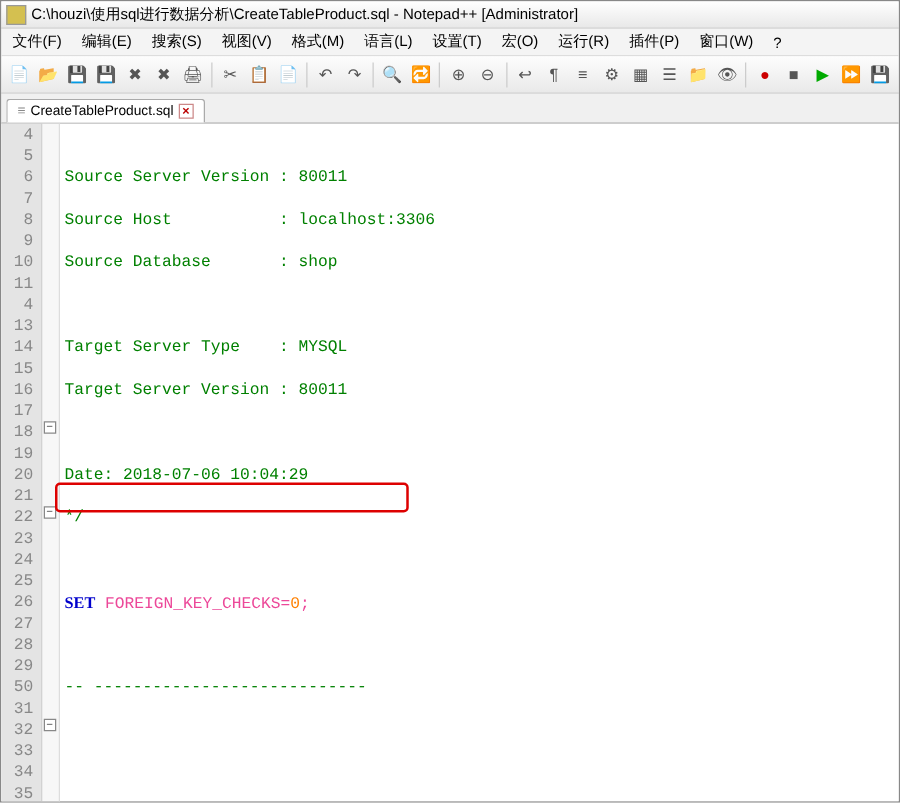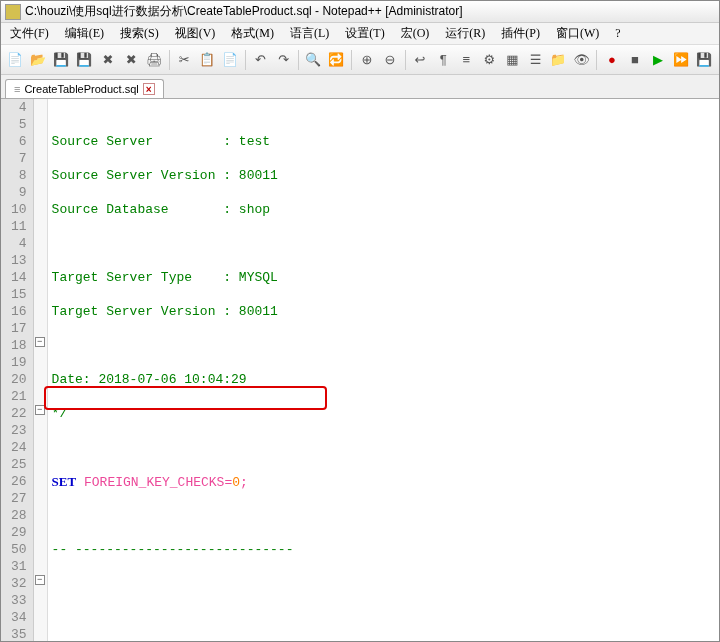--- a/index.html
+++ b/index.html
@@ -1,21 +1,21 @@
 <!DOCTYPE html>
 <html><head>
 <meta charset="utf-8">
 <style>
 * { margin: 0; padding: 0; box-sizing: border-box; }
 body { font-family: "Microsoft YaHei", SimSun, sans-serif; font-size: 12px; background: #f0f0f0; width: 720px; height: 642px; overflow: hidden; border: 1px solid #888; }
 .titlebar { background: linear-gradient(#fff, #e8e8e8); height: 22px; display: flex; align-items: center; padding: 3px 4px; border-bottom: 1px solid #ccc; }
 .titlebar .appicon { width: 16px; height: 16px; background: #d4c050; margin-right: 4px; display:inline-block; border:1px solid #999; }
 .titlebar .title { font-size: 12px; color: #000; }
 .menubar { background: #f4f4f4; height: 22px; display: flex; align-items: center; padding: 0 4px; gap: 6px; border-bottom: 1px solid #ddd; }
-.menubar span { padding: 2px 5px; cursor: default; font-family: Liberation Serif, serif; }
+.menubar span { padding: 2px 5px; cursor: default; }
 .toolbar { background: linear-gradient(#fdfdfd,#e9e9e9); height: 30px; display: flex; align-items: center; padding: 0 4px; gap: 2px; border-bottom: 1px solid #ccc; }
 .tb-btn { width: 22px; height: 22px; border: 1px solid transparent; display:inline-flex; align-items:center; justify-content:center; font-size:13px; color:#555; }
 .tb-sep { width:1px; height:20px; background:#ccc; margin:0 2px; }
 .tabbar { background: #f0f0f0; height: 24px; display: flex; align-items: flex-end; padding: 0 4px; border-bottom: 1px solid #aaa; }
 .tab { background: #fff; border: 1px solid #aaa; border-bottom: none; padding: 3px 8px; font-size: 11px; display: flex; align-items: center; gap: 4px; border-radius: 3px 3px 0 0; }
 .tab .closex { color:#b00; font-weight:bold; font-size:10px; width:12px; height:12px; border:1px solid #c88; display:inline-flex; align-items:center; justify-content:center; }
 .editor { display: flex; background: #fff; height: calc(642px - 22px - 22px - 30px - 24px); font-family: "Courier New", monospace; font-size: 13px; line-height: 17px; }
 .gutter { background: #e4e4e4; color: #888; text-align: right; padding: 0 6px 0 10px; user-select: none; border-right:1px solid #ccc; }
 .foldcol { width: 14px; background: #f7f7f7; border-right:1px solid #ddd; position:relative; }
 .foldbox { position:absolute; left:1px; width:10px; height:10px; border:1px solid #888; background:#fff; font-size:9px; line-height:8px; text-align:center; color:#444; }
@@ -131,22 +131,22 @@
       <div>34</div>
       <div>35</div>
     </div>
   <div class="foldcol">
     <div class="foldbox" style="top:238px">−</div>
     <div class="foldbox" style="top:306px">−</div>
     <div class="foldbox" style="top:476px">−</div>
   </div>
   <div class="code">
     <div class="redbox" style="left:-4px; top:287px; width:283px; height:24px;"></div>
-<div class="ln"><span class="c-green">Source Server         : test</span></div>
 <div class="ln"><span class="c-green">Source Server Version : 80011</span></div>
+<div class="ln"><span class="c-green">Source Host           : localhost:3306</span></div>
 <div class="ln"><span class="c-green">Source Database       : shop</span></div>
 <div class="ln"><span class="c-green"></span></div>
 <div class="ln"><span class="c-green">Target Server Type    : MYSQL</span></div>
 <div class="ln"><span class="c-green">Target Server Version : 80011</span></div>
 <div class="ln"><span class="c-green"></span></div>
 <div class="ln"><span class="c-green">Date: 2018-07-06 10:04:29</span></div>
 <div class="ln"><span class="c-green">*/</span></div>
 <div class="ln"><span></span></div>
 <div class="ln"><span class="c-blue">SET</span><span class="c-black"> FOREIGN_KEY_CHECKS</span><span class="c-black">=</span><span class="c-orange">0</span><span class="c-black">;</span></div>
 <div class="ln"><span></span></div>

